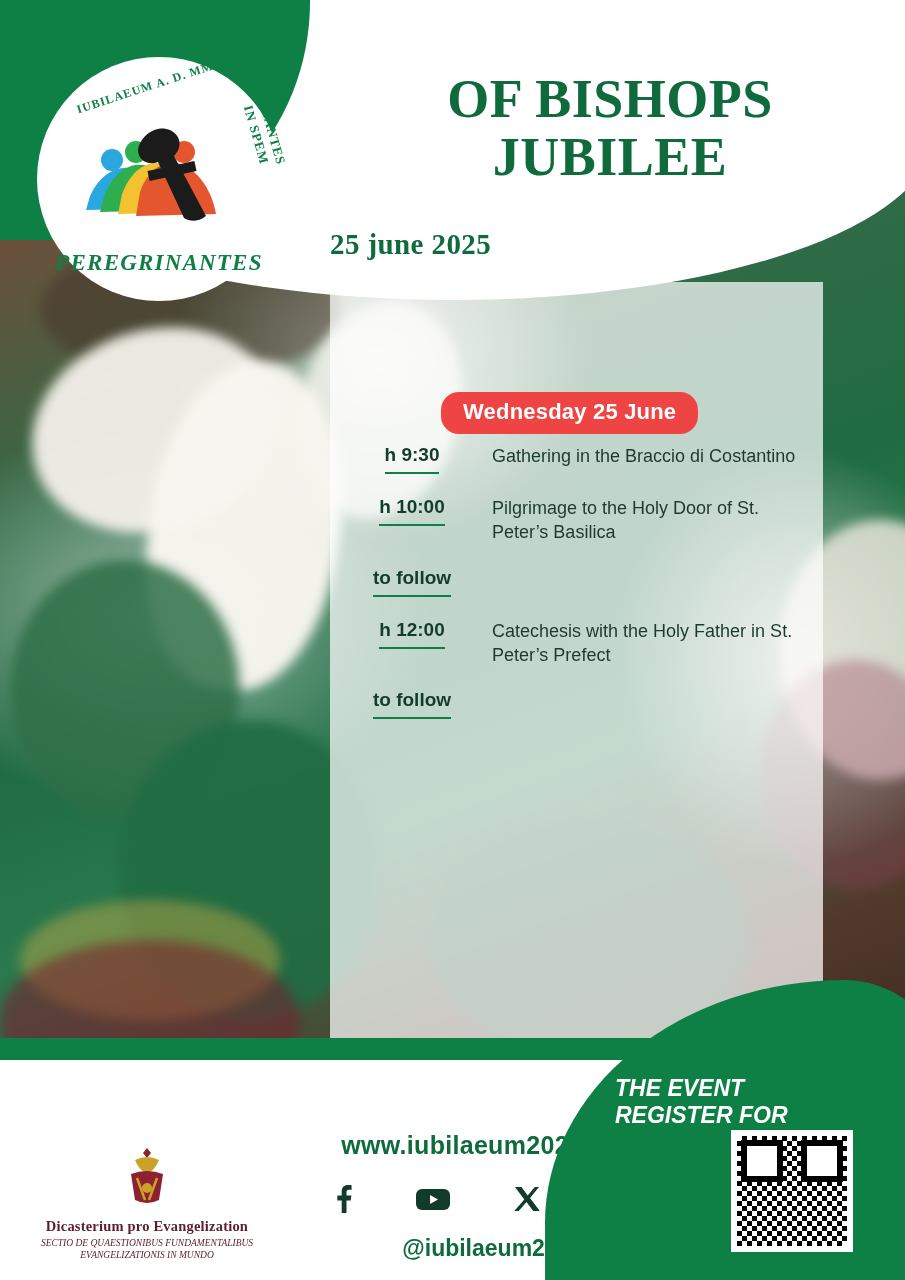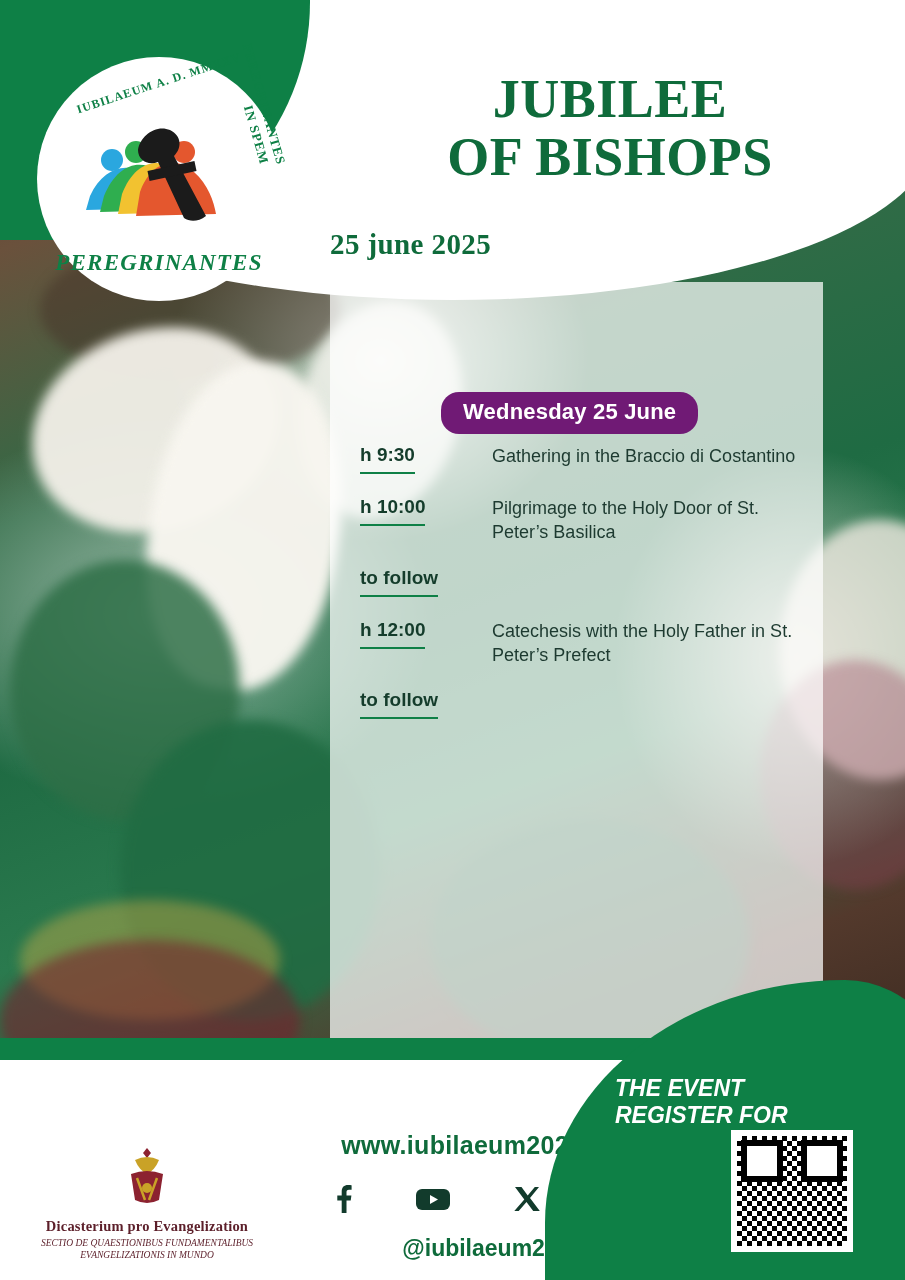--- a/index.html
+++ b/index.html
@@ -144,41 +144,41 @@
   .logo-emblem {
     position: absolute;
     left: 38px; top: 62px;
     width: 162px; height: 110px;
   }
 
   
   .day-pill {
     position: absolute;
     left: 441px; top: 392px;
-    background: #701a75;
+    background: #ef4444;
     color: #ffffff;
     border-radius: 18px;
     padding: 7px 22px 9px;
     font-size: 22px;
     font-weight: bold;
     letter-spacing: 0.2px;
   }
   .schedule {
     position: absolute;
     left: 360px; top: 444px;
     width: 440px;
   }
   .row {
     display: flex;
     margin-bottom: 22px;
   }
   .time-cell {
     width: 116px;
     flex: 0 0 116px;
-    text-align: left;
+    text-align: center;
     padding-right: 12px;
   }
   .time {
     display: inline-block;
     color: #143c2b;
     font-size: 19px;
     font-weight: bold;
     padding-bottom: 6px;
     border-bottom: 2px solid #0e8046;
     white-space: nowrap;
@@ -312,22 +312,22 @@
     <div class="blob b9"></div>
     <div class="blob b8"></div>
     <div class="blob b11"></div>
   </div>
 
   <div class="panel"></div>
 
   <div class="header"></div>
   <div class="header-inner">
     <div class="title">
+      <div>OF BISHOPS</div>
       <div>JUBILEE</div>
-      <div>OF BISHOPS</div>
     </div>
     <div class="subtitle">25 june 2025</div>
   </div>
 
   <div class="green-corner"></div>
   <div class="logo">
     <div class="logo-ring-text">
       <div class="arc-top">IUBILAEUM A. D. MMXXV</div>
       <div class="arc-right">PEREGRINANTES IN SPEM</div>
       <div class="arc-bottom">PEREGRINANTES</div>

